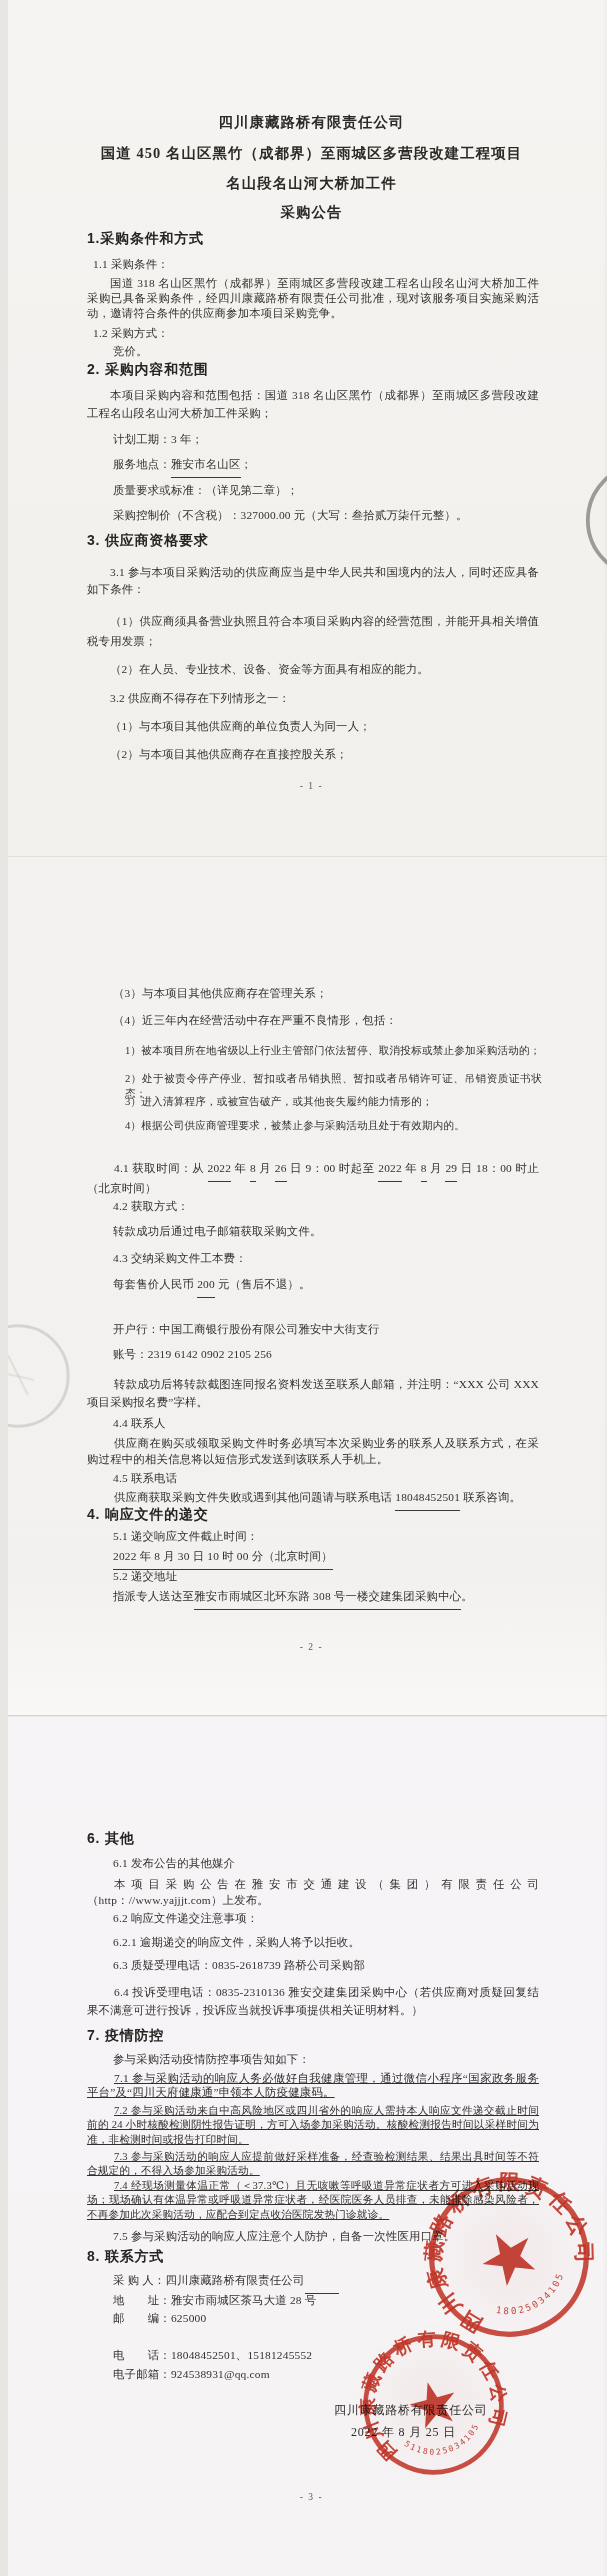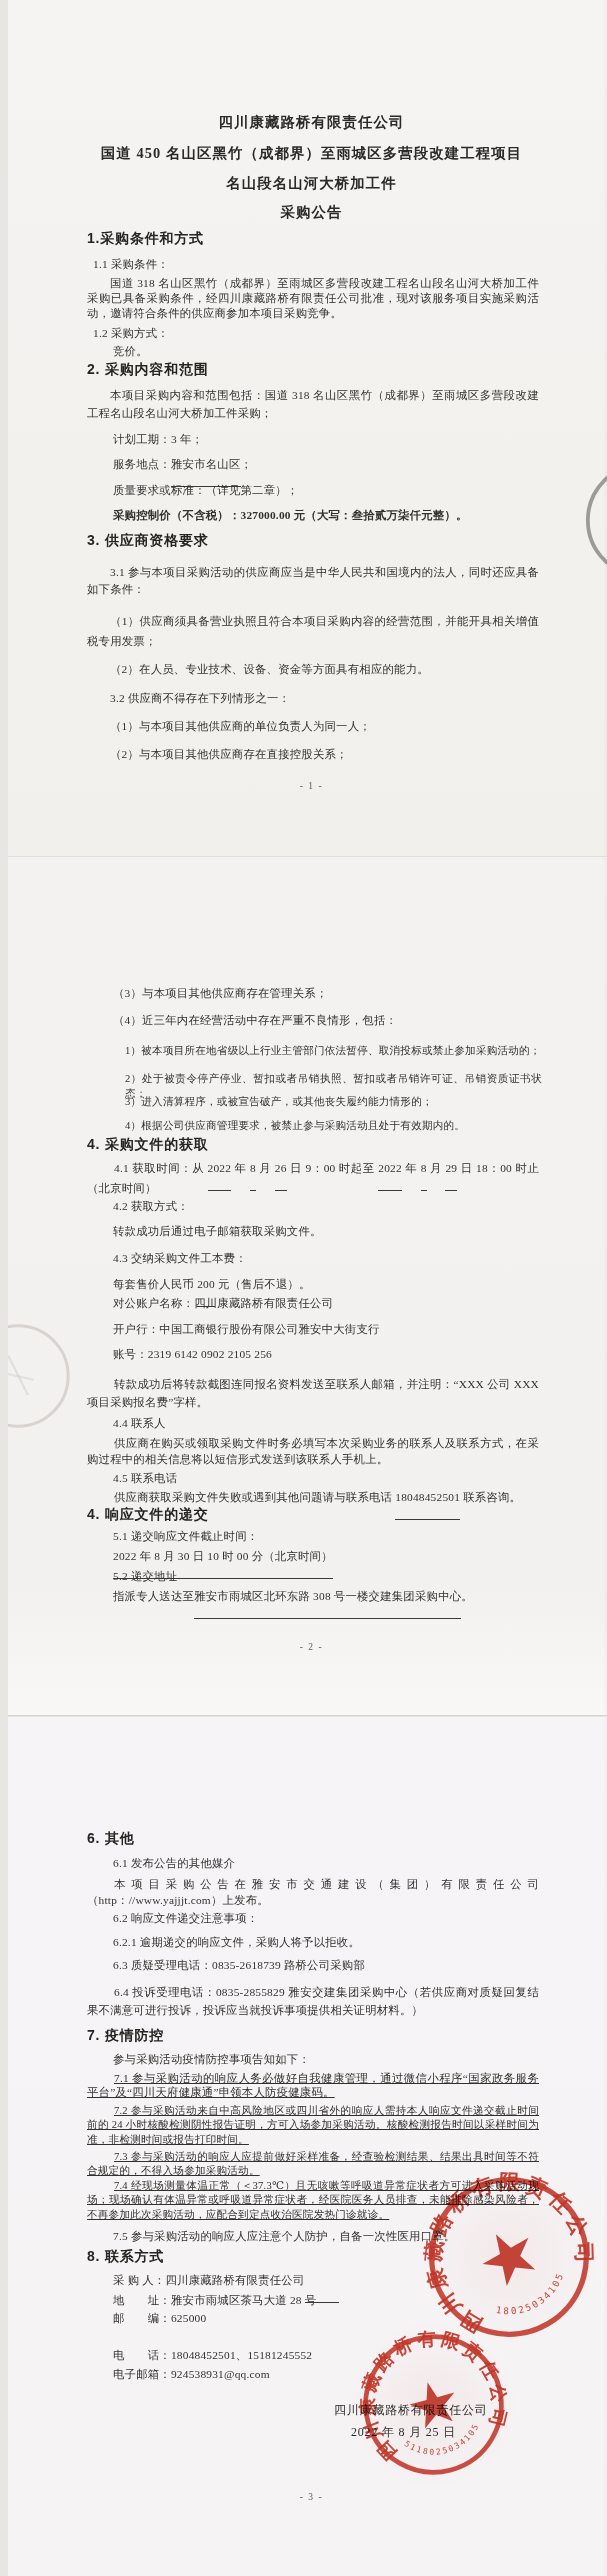--- a/index.html
+++ b/index.html
@@ -23,24 +23,24 @@
       letter-spacing:0.2px;text-align:justify;}
   .c{left:0;width:607px;text-align:center;}
   .t{font-weight:bold;font-size:14.4px;letter-spacing:1.1px;color:#2b2a27;}
   .h{font-family:"Liberation Sans","DejaVu Sans",sans-serif;font-weight:bold;
      font-size:14px;letter-spacing:0.8px;color:#262522;text-align:left;}
   .lab{left:85px;width:446px;}
   .sub{left:105px;width:427px;}
   .sm{font-size:10.6px;}
   .ind{text-indent:23px;}
   .ind36{text-indent:27px;}
-  .bold{font-weight:bold;}
+  .bold{font-weight:normal;}
   .lh22{line-height:16.7px;} .lh24{line-height:18px;} .lh26{line-height:20px;} .lh21{line-height:16px;} .lh19{line-height:14.4px;text-decoration:underline;}
   .pg{left:0;width:607px;text-align:center;font-size:9.5px;letter-spacing:1.5px;color:#5b5955;}
-  .useg{border-bottom:0.8px solid #3b3936;padding-bottom:16px;}
+  .useg{border-bottom:0.8px solid #3b3936;padding-bottom:7px;}
   .sig{position:absolute;font-size:12px;letter-spacing:0.8px;color:#2e2d2a;}
   svg.seal{position:absolute;mix-blend-mode:multiply;}
   .sr{fill:none;stroke:#c9392b;stroke-width:7;opacity:0.88;}
   .sf{fill:#c9392b;opacity:0.92;}
   .st{font-size:27px;fill:#c9392b;letter-spacing:6px;opacity:0.92;
       font-family:"Liberation Serif","DejaVu Serif",serif;font-weight:bold;}
   .sn{font-size:12px;fill:#c9392b;letter-spacing:3px;opacity:0.9;
       font-family:"DejaVu Sans Mono",monospace;}
   .gr{fill:none;stroke:#8f8d8b;stroke-width:5;opacity:0.8;}
   .gt{fill:#82807e;opacity:0.85;font-family:"Liberation Serif","DejaVu Serif",serif;}
@@ -89,27 +89,25 @@
 </div>
 
 <div class="page" id="p2">
   <div class="ln sub" style="top:129px">（3）与本项目其他供应商存在管理关系；</div>
   <div class="ln sub" style="top:156px">（4）近三年内在经营活动中存在严重不良情形，包括：</div>
   <div class="ln sm" style="top:186px;left:117px;width:417px">1）被本项目所在地省级以上行业主管部门依法暂停、取消投标或禁止参加采购活动的；</div>
   <div class="ln sm" style="top:214px;left:117px;width:417px">2）处于被责令停产停业、暂扣或者吊销执照、暂扣或者吊销许可证、吊销资质证书状态；</div>
   <div class="ln sm" style="top:237px;left:117px;width:417px">3）进入清算程序，或被宣告破产，或其他丧失履约能力情形的；</div>
   <div class="ln sm" style="top:261px;left:117px;width:417px">4）根据公司供应商管理要求，被禁止参与采购活动且处于有效期内的。</div>
 
-  <div class="ln h" style="top:280px">4. 采购文件的获取</div>
   <div class="ln ind36 lh26" style="top:301px"><span>4.1 获取时间：从 </span><span class="useg">2022</span><span> 年 </span><span class="useg">8</span><span> 月 </span><span class="useg">26</span><span> 日 9：00 时起至 </span><span class="useg">2022</span><span> 年 </span><span class="useg">8</span><span> 月 </span><span class="useg">29</span><span> 日 18：00 时止（北京时间）</span></div>
   <div class="ln sub" style="top:342px">4.2 获取方式：</div>
   <div class="ln sub" style="top:367px">转款成功后通过电子邮箱获取采购文件。</div>
   <div class="ln sub" style="top:394px">4.3 交纳采购文件工本费：</div>
   <div class="ln sub" style="top:420px"><span>每套售价人民币 </span><span class="useg">200</span><span> 元（售后不退）。</span></div>
-  <div class="ln sub" style="top:439px">对公账户名称：四川康藏路桥有限责任公司</div>
   <div class="ln sub" style="top:465px">开户行：中国工商银行股份有限公司雅安中大街支行</div>
   <div class="ln sub" style="top:490px">账号：2319 6142 0902 2105 256</div>
   <div class="ln ind36 lh24" style="top:518px">转款成功后将转款截图连同报名资料发送至联系人邮箱，并注明：“XXX 公司 XXX 项目采购报名费”字样。</div>
   <div class="ln sub" style="top:559px">4.4 联系人</div>
   <div class="ln ind36 lh21" style="top:578px">供应商在购买或领取采购文件时务必填写本次采购业务的联系人及联系方式，在采购过程中的相关信息将以短信形式发送到该联系人手机上。</div>
   <div class="ln sub" style="top:614px">4.5 联系电话</div>
   <div class="ln ind36" style="top:633px"><span>供应商获取采购文件失败或遇到其他问题请与联系电话 </span><span class="useg">18048452501</span><span> 联系咨询。</span></div>
 
   <div class="ln h" style="top:650px">4. 响应文件的递交</div>
   <div class="ln sub" style="top:672px">5.1 递交响应文件截止时间：</div>
@@ -127,21 +125,21 @@
 
 <div class="page" id="p3">
   <div class="wash"></div>
 
   <div class="ln h" style="top:114px">6. 其他</div>
   <div class="ln sub" style="top:139px">6.1 发布公告的其他媒介</div>
   <div class="ln ind36 lh21" style="top:159px">本项目采购公告在雅安市交通建设（集团）有限责任公司（http：//www.yajjjt.com）上发布。</div>
   <div class="ln sub" style="top:194px">6.2 响应文件递交注意事项：</div>
   <div class="ln sub" style="top:218px">6.2.1 逾期递交的响应文件，采购人将予以拒收。</div>
   <div class="ln sub" style="top:241px">6.3 质疑受理电话：0835-2618739 路桥公司采购部</div>
-  <div class="ln ind36 lh24" style="top:266px">6.4 投诉受理电话：0835-2855829 雅安交建集团采购中心（若供应商对质疑回复结果不满意可进行投诉，投诉应当就投诉事项提供相关证明材料。）</div>
+  <div class="ln ind36 lh24" style="top:266px">6.4 投诉受理电话：0835-2310136 雅安交建集团采购中心（若供应商对质疑回复结果不满意可进行投诉，投诉应当就投诉事项提供相关证明材料。）</div>
 
   <div class="ln h" style="top:311px">7. 疫情防控</div>
   <div class="ln sub" style="top:335px">参与采购活动疫情防控事项告知如下：</div>
   <div class="ln ind36 lh19" style="top:354px">7.1 参与采购活动的响应人务必做好自我健康管理，通过微信小程序“国家政务服务平台”及“四川天府健康通”申领本人防疫健康码。</div>
   <div class="ln ind36 lh19 sm" style="top:387px">7.2 参与采购活动来自中高风险地区或四川省外的响应人需持本人响应文件递交截止时间前的 24 小时核酸检测阴性报告证明，方可入场参加采购活动。核酸检测报告时间以采样时间为准，非检测时间或报告打印时间。</div>
   <div class="ln ind36 lh19 sm" style="top:433px">7.3 参与采购活动的响应人应提前做好采样准备，经查验检测结果、结果出具时间等不符合规定的，不得入场参加采购活动。</div>
   <div class="ln ind36 lh19 sm" style="top:462px">7.4 经现场测量体温正常（＜37.3℃）且无咳嗽等呼吸道异常症状者方可进入采购活动现场；现场确认有体温异常或呼吸道异常症状者，经医院医务人员排查，未能排除感染风险者，不再参加此次采购活动，应配合到定点收治医院发热门诊就诊。</div>
   <div class="ln sub" style="top:512px">7.5 参与采购活动的响应人应注意个人防护，自备一次性医用口罩。</div>
 
   <div class="ln h" style="top:532px">8. 联系方式</div>

